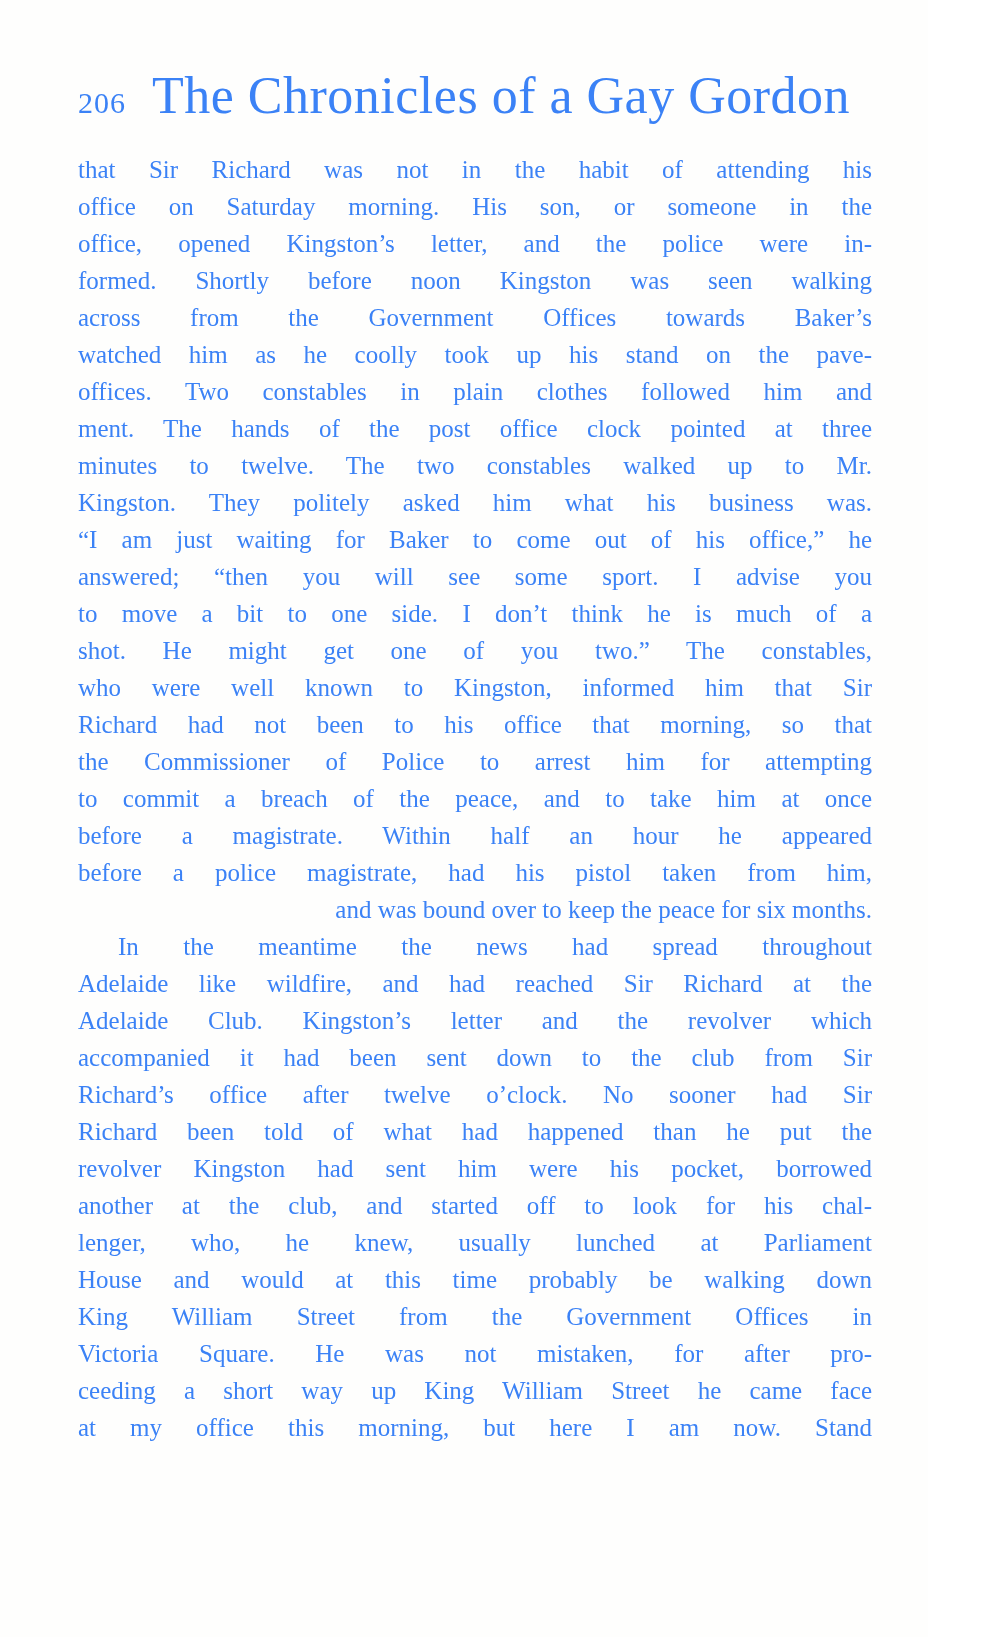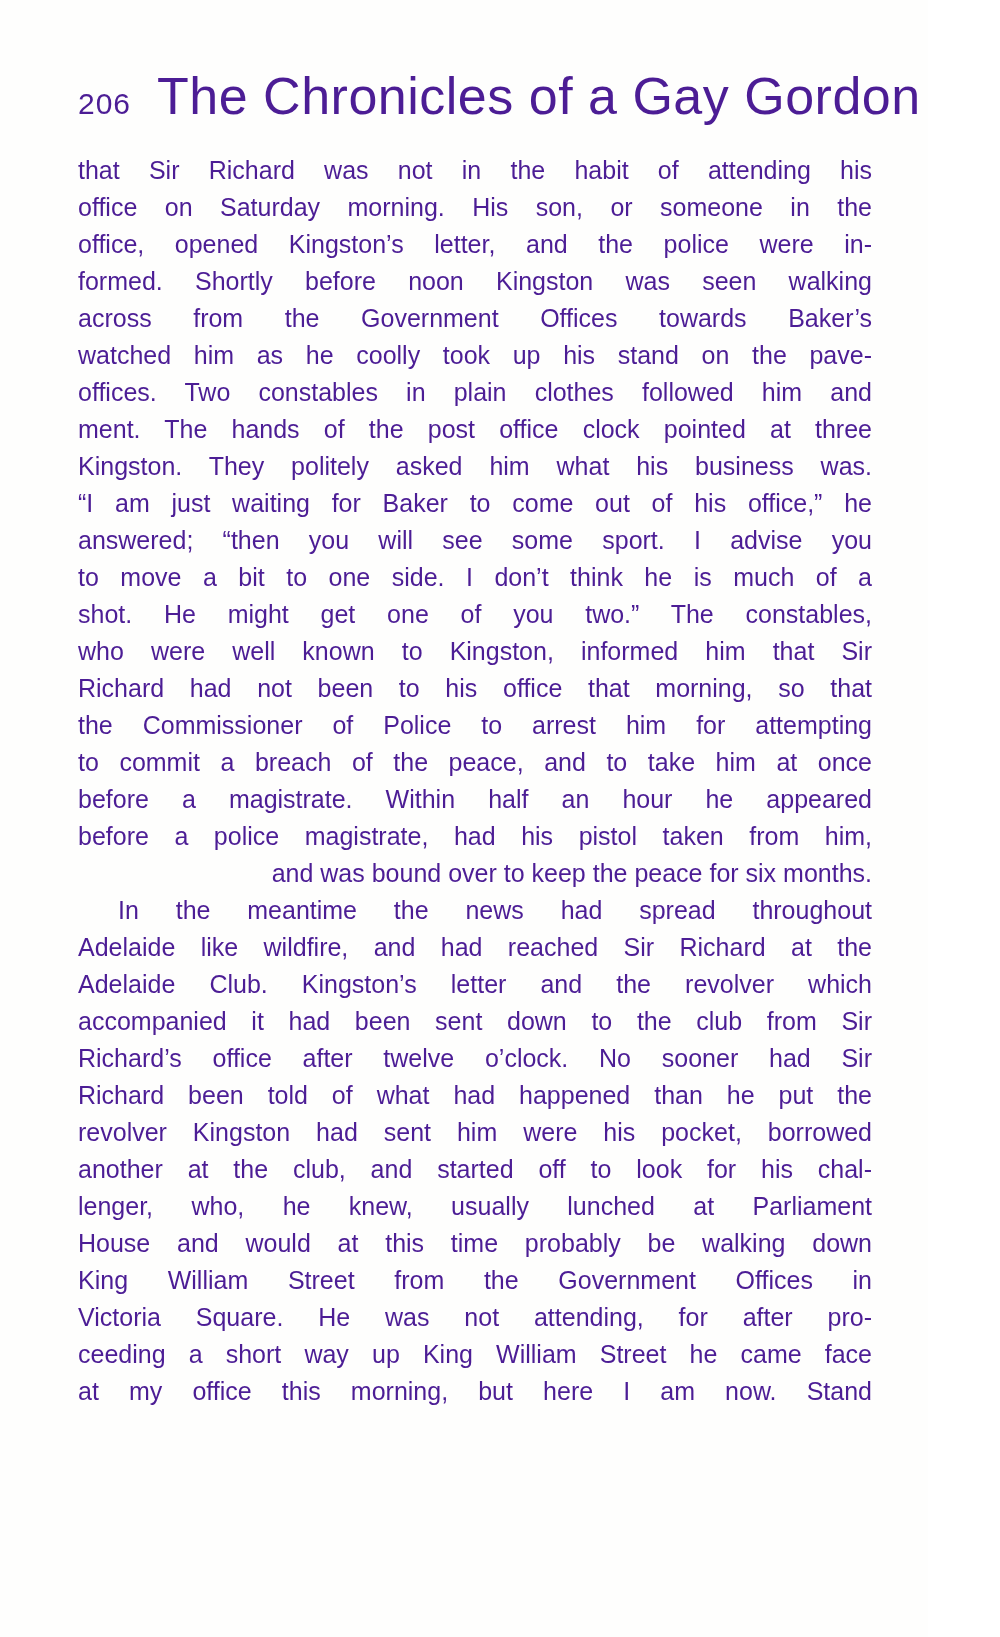--- a/index.html
+++ b/index.html
@@ -5,22 +5,22 @@
   html, body {
     margin: 0;
     padding: 0;
     background: #ffffff;
   }
   .page {
     position: relative;
     width: 928px;
     height: 1637px;
     background: #fefefd;
-    color: #4c1d95;
-    font-family: Liberation Sans, sans-serif;
+    color: #3b82f6;
+    font-family: Liberation Serif, serif;
     overflow: hidden;
     box-sizing: border-box;
   }
   .header {
     display: flex;
     align-items: baseline;
     padding: 66px 92px 0 78px;
   }
   .page-number {
     font-size: 30px;
@@ -61,20 +61,21 @@
 
   <div class="text-block">
     <div class="line j">that Sir Richard was not in the habit of attending his</div>
     <div class="line j">office on Saturday morning.  His son, or someone in the</div>
     <div class="line j">office, opened Kingston’s letter, and the police were in-</div>
     <div class="line j">formed.  Shortly before noon Kingston was seen walking</div>
     <div class="line j">across from the Government Offices towards Baker’s</div>
     <div class="line j">watched him as he coolly took up his stand on the pave-</div>
     <div class="line j">offices.  Two constables in plain clothes followed him and</div>
     <div class="line j">ment.  The hands of the post office clock pointed at three</div>
+    <div class="line j">minutes to twelve.  The two constables walked up to Mr.</div>
     <div class="line j">Kingston.  They politely asked him what his business was.</div>
     <div class="line j">“I am just waiting for Baker to come out of his office,” he</div>
     <div class="line j">answered; “then you will see some sport.  I advise you</div>
     <div class="line j">to move a bit to one side.  I don’t think he is much of a</div>
     <div class="line j">shot.  He might get one of you two.”  The constables,</div>
     <div class="line j">who were well known to Kingston, informed him that Sir</div>
     <div class="line j">Richard had not been to his office that morning, so that</div>
     <div class="line j">the Commissioner of Police to arrest him for attempting</div>
     <div class="line j">to commit a breach of the peace, and to take him at once</div>
     <div class="line j">before a magistrate.  Within half an hour he appeared</div>
@@ -84,18 +85,18 @@
     <div class="line j">Adelaide like wildfire, and had reached Sir Richard at the</div>
     <div class="line j">Adelaide Club.  Kingston’s letter and the revolver which</div>
     <div class="line j">accompanied it had been sent down to the club from Sir</div>
     <div class="line j">Richard’s office after twelve o’clock.  No sooner had Sir</div>
     <div class="line j">Richard been told of what had happened than he put the</div>
     <div class="line j">revolver Kingston had sent him were his pocket, borrowed</div>
     <div class="line j">another at the club, and started off to look for his chal-</div>
     <div class="line j">lenger, who, he knew, usually lunched at Parliament</div>
     <div class="line j">House and would at this time probably be walking down</div>
     <div class="line j">King William Street from the Government Offices in</div>
-    <div class="line j">Victoria Square.  He was not attending, for after pro-</div>
+    <div class="line j">Victoria Square.  He was not mistaken, for after pro-</div>
     <div class="line j">ceeding a short way up King William Street he came face</div>
     <div class="line j">at my office this morning, but here I am now.  Stand</div>
   </div>
 
 </div>
 
 </body></html>

